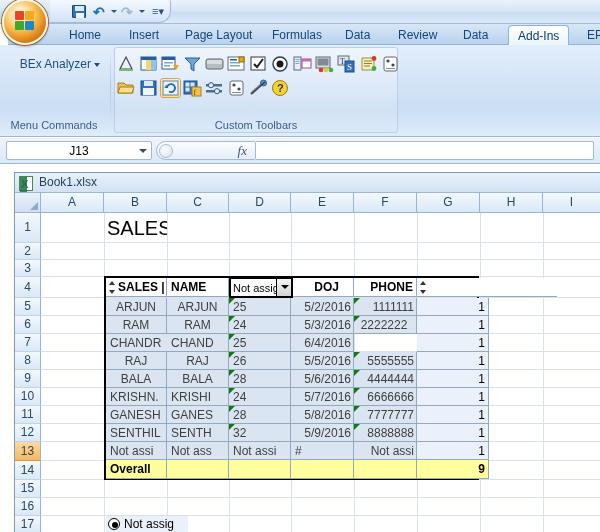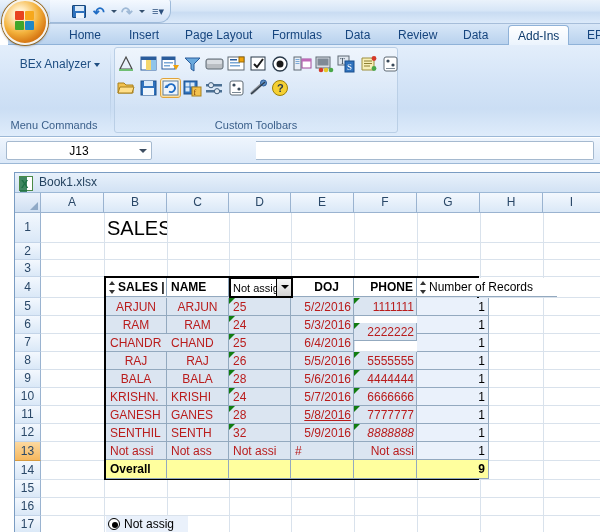--- a/index.html
+++ b/index.html
@@ -158,21 +158,21 @@
   .hline { position:absolute; height:1px; background:#d9e2ec; left:26px; }
   .vline { position:absolute; width:1px; background:#d9e2ec; top:20px; }
 
   .tblbox { position:absolute; border:2px solid #000; }
   .tcell {
     position:absolute; font-size:12px; overflow:hidden; white-space:nowrap;
     border-right:1px solid #93a9bf; border-bottom:1px solid #93a9bf;
     line-height:18px;
   }
   .thdr { background:#ffffff; font-weight:bold; color:#000; }
-  .tdata { background:#dbe5f1; color:#b91c1c; }
+  .tdata { background:#dbe5f1; color:#404040; }
   .tnum { background:#eaf1fb; color:#000; text-align:right; padding-right:3px; }
   .ttot { background:#ffff9e; font-weight:bold; color:#000; }
   .pad { padding-left:4px; }
   .gtri { position:absolute; left:0; top:0; width:0;height:0;
     border-left:6px solid #107c10; border-bottom:6px solid transparent; }
   .sortarrows { position:absolute; left:3px; top:3px; width:7px; height:13px; }
   .sortarrows i { position:absolute; left:0; width:0;height:0; border-left:3px solid transparent;border-right:3px solid transparent;}
   .sortarrows i.up { top:0; border-bottom:4px solid #333; }
   .sortarrows i.dn { bottom:0; border-top:4px solid #333; }
   .ddbox {
@@ -408,20 +408,24 @@
       </div>
 
       <div class="grp-label">Custom Toolbars</div>
     </div>
   </div>
 
   <div class="fbar">
     <div class="namebox">
       <span>J13</span>
       <span class="nb-caret"></span>
+    </div>
+    <div class="fx-area">
+      <span class="fx-knob"></span>
+      <span class="fx-label">fx</span>
     </div>
     <div class="fx-input"></div>
   </div>
 
   <div class="wb">
     <div class="wb-title">
       <span class="wb-xlicon"></span>
       <span>Book1.xlsx</span>
     </div>
 
@@ -496,40 +500,39 @@
       </div>
       <div class="tcell thdr pad" style="left:152px; top:85px; width:62px; height:19px;">NAME</div>
       <div class="tcell thdr" style="left:214px; top:85px; width:62px; height:19px;"></div>
       <div class="tcell thdr" style="left:276px; top:85px; width:63px; height:19px; text-align:right; padding-right:14px;">DOJ</div>
       <div class="tcell thdr" style="left:339px; top:85px; width:63px; height:19px; text-align:right; padding-right:3px;">PHONE</div>
       <div class="tcell thdr" style="left:402px; top:85px; width:140px; height:19px; padding-left:12px; border-right:none; font-weight:normal;">
         <span class="sortarrows">
             <i class="up"></i>
             <i class="dn"></i>
           </span>
-        <span>Number of Records</span>
       </div>
 
       <div class="ddbox" style="left:214px; top:84px; width:64px; height:21px; line-height:19px;">
         <span>Not assig</span>
         <span class="ddbtn"></span>
       </div>
 
       <div class="tcell tdata" style="left:91px; top:105px; width:61px; height:18px; text-align:center;">ARJUN</div>
       <div class="tcell tdata" style="left:152px; top:105px; width:62px; height:18px; text-align:center;">ARJUN</div>
       <div class="tcell tdata pad" style="left:214px; top:105px; width:62px; height:18px;"><span class="gtri"></span><span>25</span></div>
       <div class="tcell tdata" style="left:276px; top:105px; width:63px; height:18px; text-align:right; padding-right:2px;">5/2/2016</div>
       <div class="tcell tdata" style="left:339px; top:105px; width:63px; height:18px; text-align:right; padding-right:2px;"><span class="gtri"></span><span>1111111</span></div>
       <div class="tcell tnum" style="left:402px; top:105px; width:72px; height:18px;">1</div>
 
       <div class="tcell tdata" style="left:91px; top:123px; width:61px; height:18px; text-align:center;">RAM</div>
       <div class="tcell tdata" style="left:152px; top:123px; width:62px; height:18px; text-align:center;">RAM</div>
       <div class="tcell tdata pad" style="left:214px; top:123px; width:62px; height:18px;"><span class="gtri"></span><span>24</span></div>
       <div class="tcell tdata" style="left:276px; top:123px; width:63px; height:18px; text-align:right; padding-right:2px;">5/3/2016</div>
-      <div class="tcell tdata" style="left:339px; top:130px; width:63px; height:18px; text-align:right; padding-right:2px;"><span class="gtri"></span><span>2222222</span></div>
+      <div class="tcell tdata" style="left:339px; top:123px; width:63px; height:18px; text-align:center; padding-right:2px;"><span class="gtri"></span><span>2222222</span></div>
       <div class="tcell tnum" style="left:402px; top:123px; width:72px; height:18px;">1</div>
 
       <div class="tcell tdata pad" style="left:91px; top:141px; width:72px; height:18px;">CHANDR</div>
       <div class="tcell tdata pad" style="left:152px; top:141px; width:62px; height:18px;">CHAND</div>
       <div class="tcell tdata pad" style="left:214px; top:141px; width:62px; height:18px;"><span class="gtri"></span><span>25</span></div>
       <div class="tcell tdata" style="left:276px; top:141px; width:63px; height:18px; text-align:right; padding-right:2px;">6/4/2016</div>
       <div class="tcell tdata" style="left:339px; top:141px; width:63px; height:18px; text-align:right; padding-right:2px;margin-top:46px;"><span class="gtri"></span><span>3333333</span></div>
       <div class="tcell tnum" style="left:402px; top:141px; width:72px; height:18px;">1</div>
 
       <div class="tcell tdata" style="left:91px; top:159px; width:61px; height:18px; text-align:center;">RAJ</div>
@@ -549,29 +552,29 @@
       <div class="tcell tdata pad" style="left:91px; top:195px; width:61px; height:18px;">KRISHN.</div>
       <div class="tcell tdata pad" style="left:152px; top:195px; width:62px; height:18px;">KRISHI</div>
       <div class="tcell tdata pad" style="left:214px; top:195px; width:62px; height:18px;"><span class="gtri"></span><span>24</span></div>
       <div class="tcell tdata" style="left:276px; top:195px; width:63px; height:18px; text-align:right; padding-right:2px;">5/7/2016</div>
       <div class="tcell tdata" style="left:339px; top:195px; width:63px; height:18px; text-align:right; padding-right:2px;"><span class="gtri"></span><span>6666666</span></div>
       <div class="tcell tnum" style="left:402px; top:195px; width:72px; height:18px;">1</div>
 
       <div class="tcell tdata pad" style="left:91px; top:213px; width:61px; height:18px;">GANESH</div>
       <div class="tcell tdata pad" style="left:152px; top:213px; width:62px; height:18px;">GANES</div>
       <div class="tcell tdata pad" style="left:214px; top:213px; width:62px; height:18px;"><span class="gtri"></span><span>28</span></div>
-      <div class="tcell tdata" style="left:276px; top:213px; width:63px; height:18px; text-align:right; padding-right:2px;text-decoration:underline;">5/8/2016</div>
+      <div class="tcell tdata" style="left:276px; top:213px; width:63px; height:18px; text-align:right; padding-right:2px;">5/8/2016</div>
       <div class="tcell tdata" style="left:339px; top:213px; width:63px; height:18px; text-align:right; padding-right:2px;"><span class="gtri"></span><span>7777777</span></div>
       <div class="tcell tnum" style="left:402px; top:213px; width:72px; height:18px;">1</div>
 
       <div class="tcell tdata pad" style="left:91px; top:231px; width:61px; height:18px;">SENTHIL</div>
       <div class="tcell tdata pad" style="left:152px; top:231px; width:62px; height:18px;">SENTH</div>
       <div class="tcell tdata pad" style="left:214px; top:231px; width:62px; height:18px;"><span class="gtri"></span><span>32</span></div>
       <div class="tcell tdata" style="left:276px; top:231px; width:63px; height:18px; text-align:right; padding-right:2px;">5/9/2016</div>
-      <div class="tcell tdata" style="left:339px; top:231px; width:63px; height:18px; text-align:right; padding-right:2px;font-style:italic;"><span class="gtri"></span><span>8888888</span></div>
+      <div class="tcell tdata" style="left:339px; top:231px; width:63px; height:18px; text-align:right; padding-right:2px;"><span class="gtri"></span><span>8888888</span></div>
       <div class="tcell tnum" style="left:402px; top:231px; width:72px; height:18px;">1</div>
 
       <div class="tcell tdata pad" style="left:91px; top:249px; width:61px; height:18px;">Not assi</div>
       <div class="tcell tdata pad" style="left:152px; top:249px; width:62px; height:18px;">Not ass</div>
       <div class="tcell tdata pad" style="left:214px; top:249px; width:62px; height:18px;">Not assi</div>
       <div class="tcell tdata pad" style="left:276px; top:249px; width:63px; height:18px;">#</div>
       <div class="tcell tdata" style="left:339px; top:249px; width:63px; height:18px; text-align:right; padding-right:2px;">Not assi</div>
       <div class="tcell tnum" style="left:402px; top:249px; width:72px; height:18px;">1</div>
 
       <div class="tcell ttot pad" style="left:91px; top:267px; width:61px; height:19px;">Overall</div>

